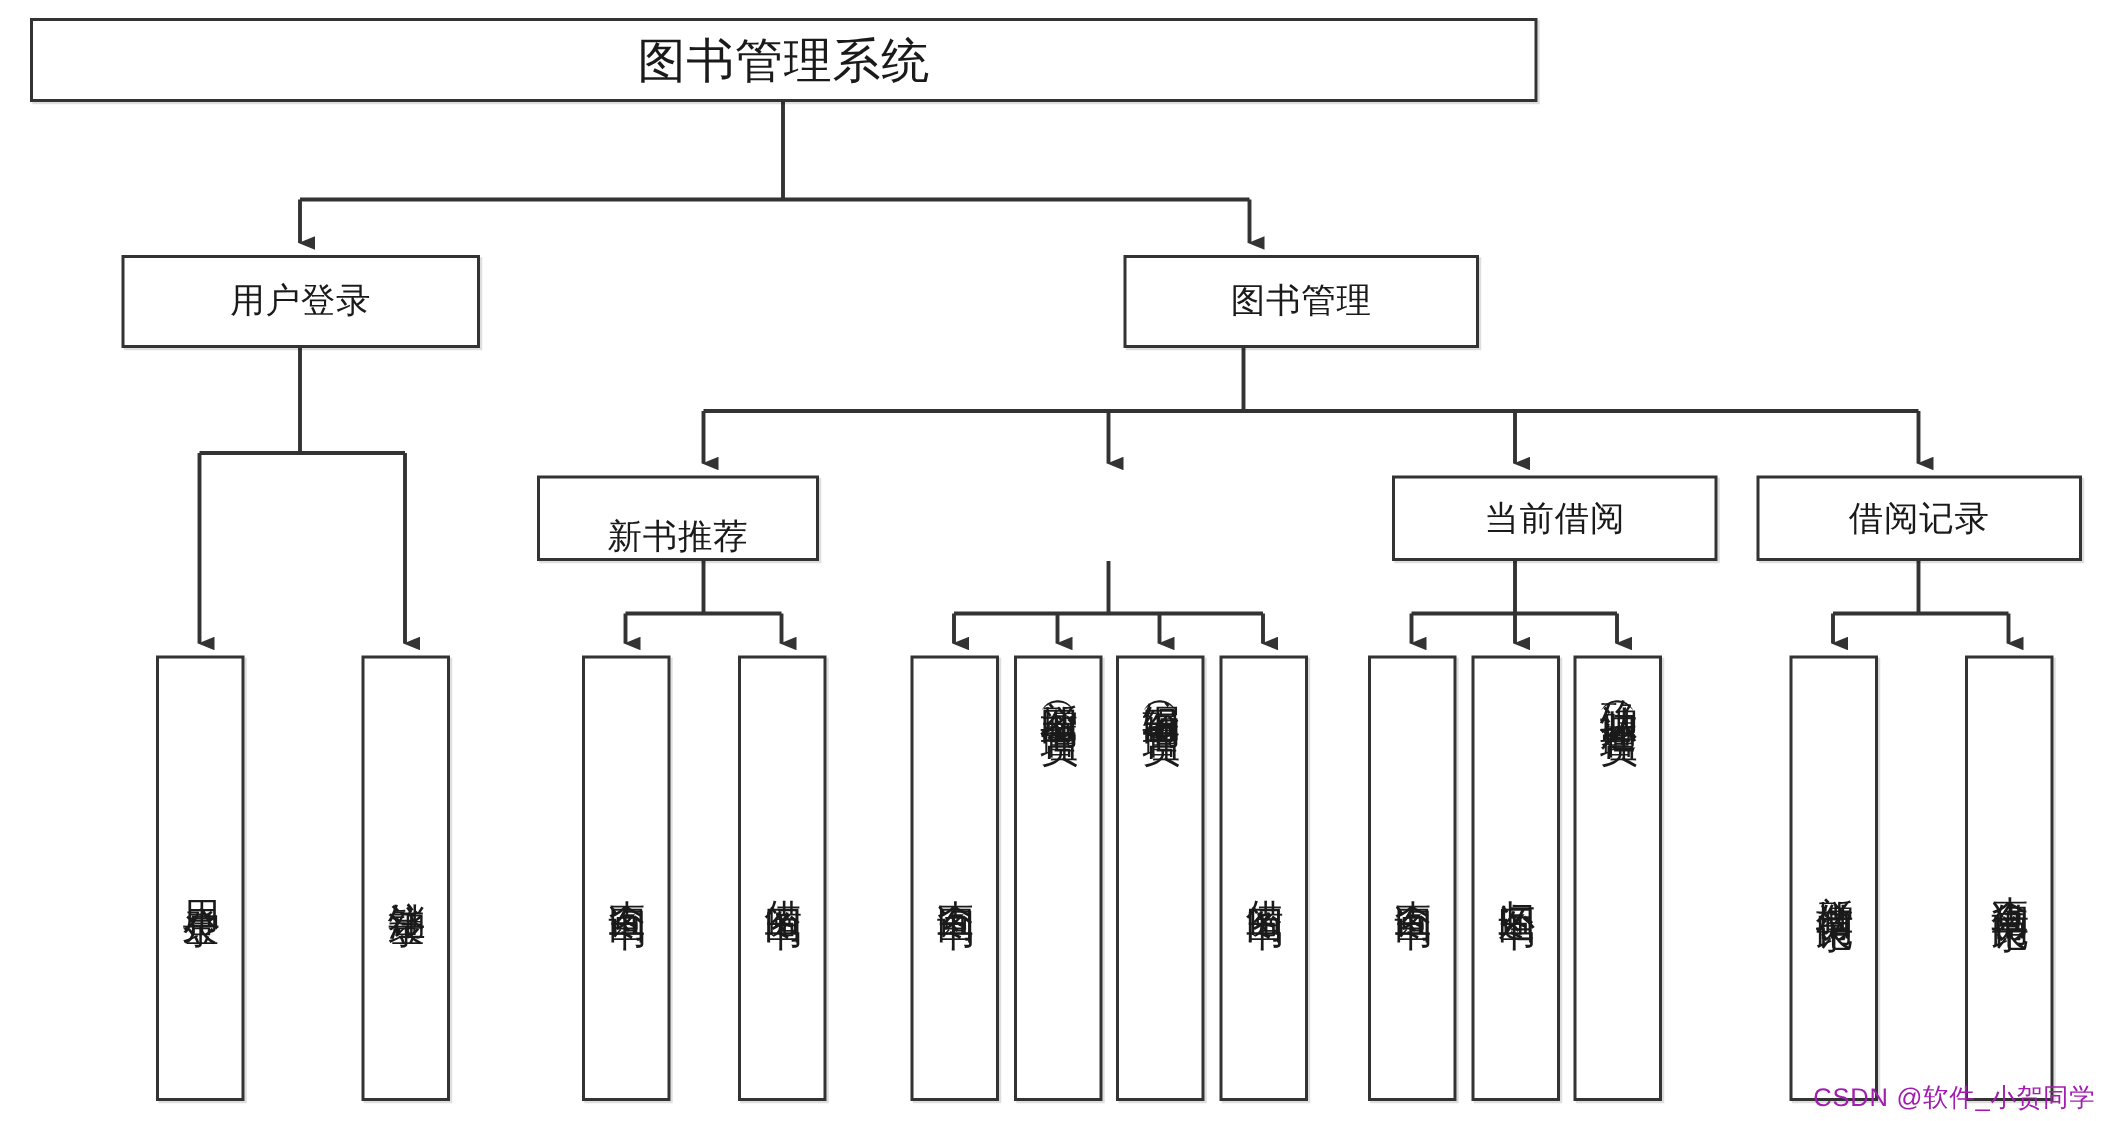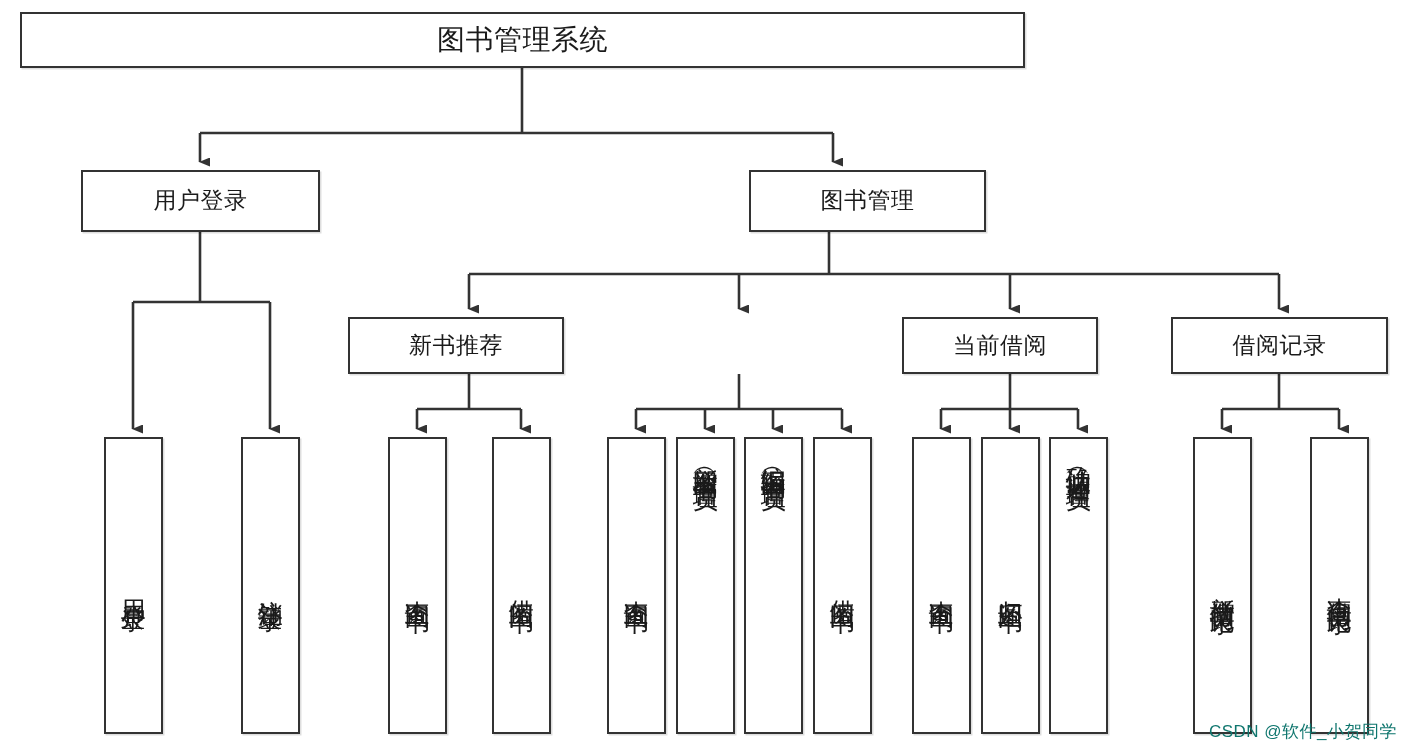--- a/index.html
+++ b/index.html
@@ -43,21 +43,21 @@
     letter-spacing: 0.5px;
     white-space: nowrap;
   }
   
   .node.horiz .node-label {
     writing-mode: horizontal-tb;
     font-size: 23px;
     line-height: 1.2;
   }
   .node.root .node-label {
-    font-size: 28px;
+    font-size: 32px;
   }
   
   .node.leaf {
     align-items: flex-start;
     padding-top: 8px;
   }
   .node.leaf .node-label {
     writing-mode: vertical-rl;
     text-orientation: upright;
     font-size: 25px;
@@ -67,21 +67,21 @@
   }
   .node.leaf.center-v {
     align-items: center;
     padding-top: 0;
   }
   #watermark {
     position: absolute;
     right: 8px;
     bottom: 4px;
     font-size: 17px;
-    color: #0f766e;
+    color: #a21caf;
     letter-spacing: 0.5px;
     white-space: nowrap;
     user-select: none;
   }
 </style>
 </head>
 <body>
 
 <div id="diagram-root">
 
@@ -140,26 +140,26 @@
   </div>
 
   <div class="node horiz" style="left:81px; top:170px; width:239px; height:62px;">
     <span class="node-label">用户登录</span>
   </div>
 
   <div class="node horiz" style="left:749px; top:170px; width:237px; height:62px;">
     <span class="node-label">图书管理</span>
   </div>
 
-  <div class="node horiz" style="left:348px; top:317px; width:216px; height:57px;">
+  <div class="node horiz" style="left:358px; top:317px; width:188px; height:57px;align-items:flex-end;">
     <span class="node-label">新书推荐</span>
   </div>
 
 
-  <div class="node horiz" style="left:902px; top:317px; width:196px; height:57px;">
+  <div class="node horiz" style="left:928px; top:317px; width:217px; height:57px;">
     <span class="node-label">当前借阅</span>
   </div>
 
   <div class="node horiz" style="left:1171px; top:317px; width:217px; height:57px;justify-content:center;">
     <span class="node-label">借阅记录</span>
   </div>
 
   <div class="node leaf center-v" style="left:104px; top:437px; width:59px; height:297px;">
     <span class="node-label">用户登录</span>
   </div>

